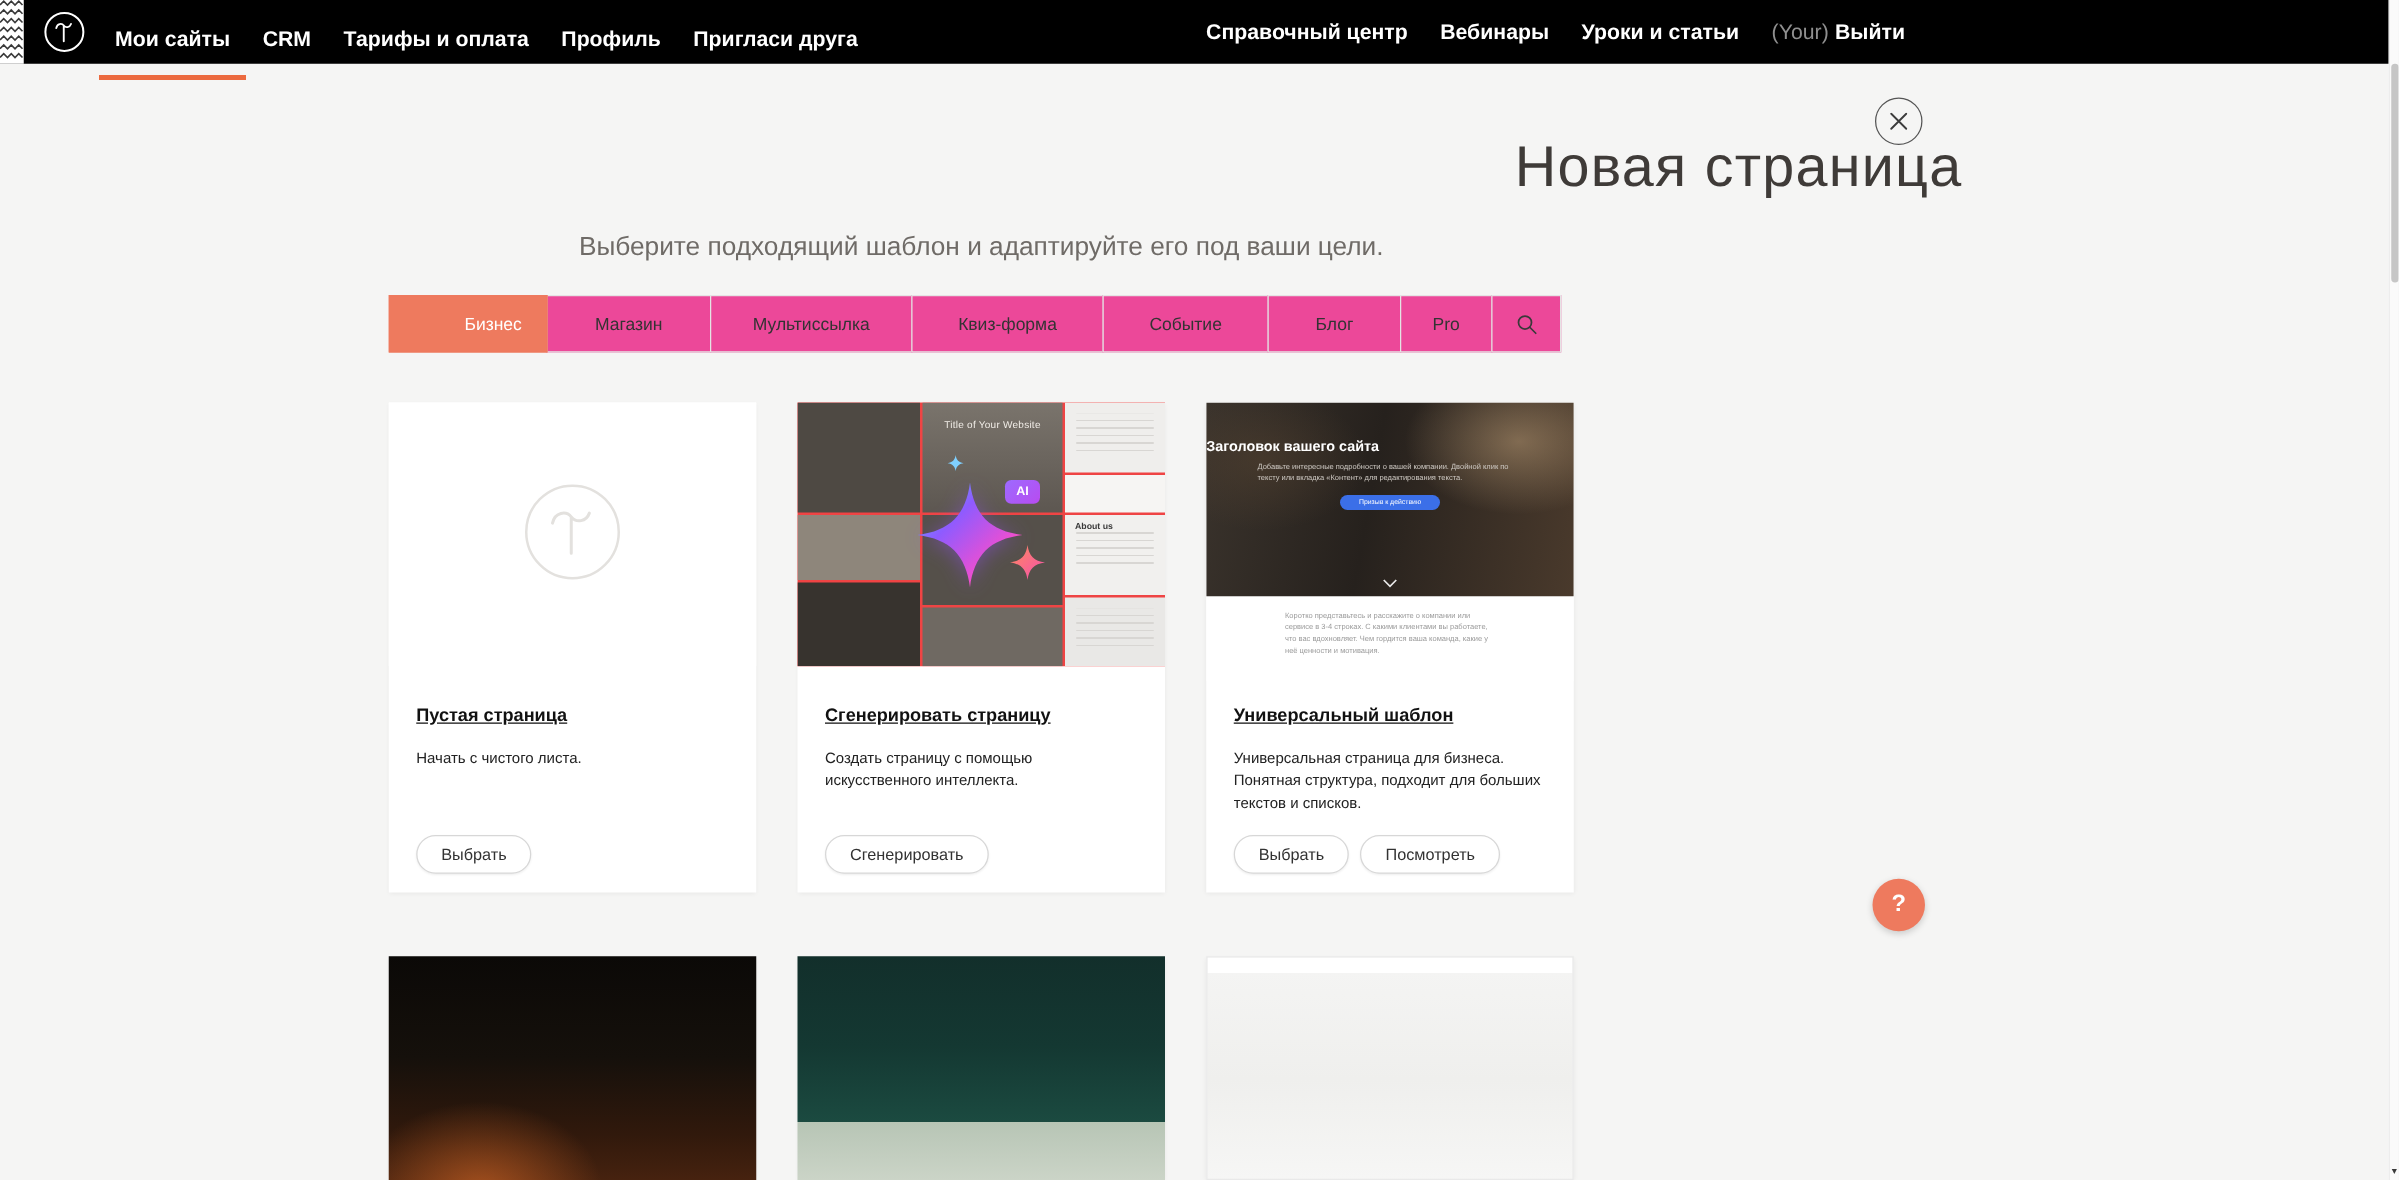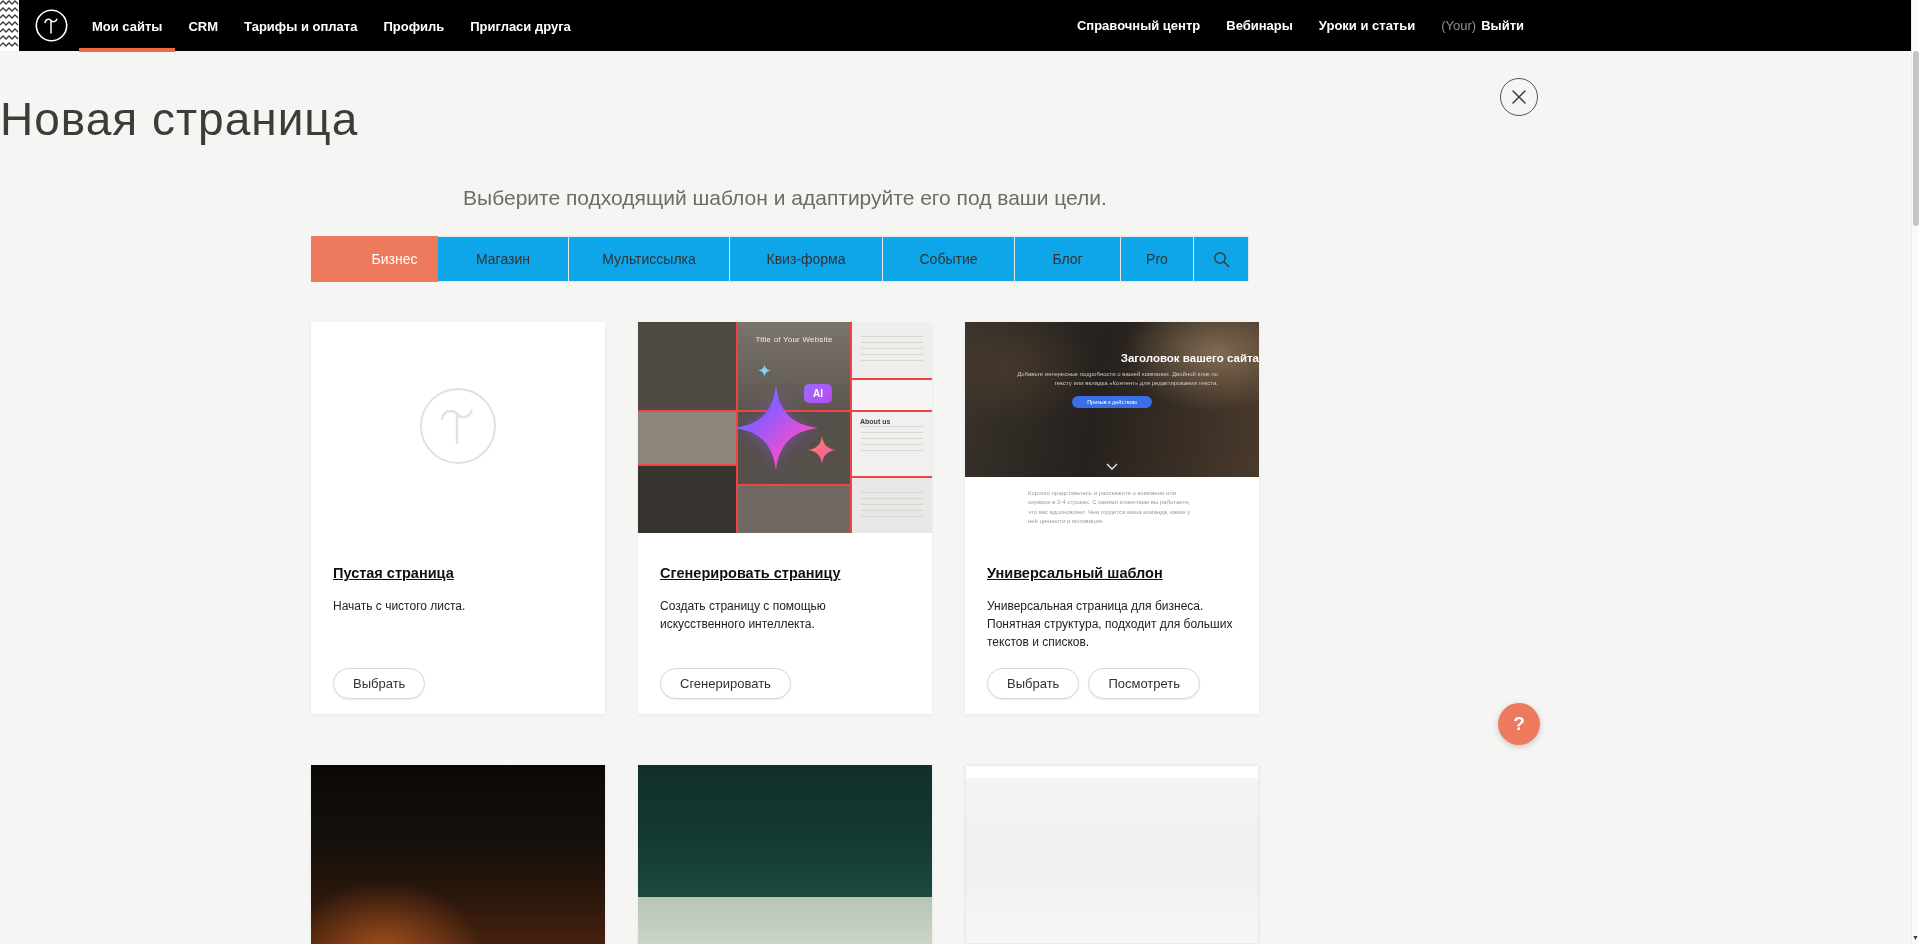--- a/index.html
+++ b/index.html
@@ -6,39 +6,39 @@
   html,body { background:#f5f5f4; }
   body { font-family:"Liberation Sans", sans-serif; }
 
   .stage { position:relative; width:1919px; height:944px; background:#f5f5f4; overflow:hidden; }
 
   
   .navbar { position:absolute; left:0; top:0; width:1911px; height:51px; background:#000; z-index:20; }
   .zigzag { position:absolute; left:0; top:0; width:19px; height:51px; background:#fff; z-index:25; }
   .logo { position:absolute; left:35px; top:9px; width:33px; height:33px; cursor:pointer; }
   .nav-left { position:absolute; left:79px; top:0; height:51px; display:flex; }
-  .nav-item { display:flex; align-items:center; height:52px; padding:0 13px; color:#fff;
-              font-size:13px; font-weight:700; cursor:pointer; white-space:nowrap; }
+  .nav-item { display:flex; align-items:center; height:64px; padding:0 13px; color:#fff;
+              font-size:17px; font-weight:700; cursor:pointer; white-space:nowrap; }
   .nav-item.active { box-shadow: inset 0 -4px 0 #EC6A3F; }
   .nav-right { position:absolute; right:374px; top:0; height:51px; display:flex; align-items:center; }
   .nav-right .nav-item { font-weight:700; }
   .user-name { color:#8f8f8f; font-weight:400; margin-right:5px; }
 
   
   .close-btn { position:absolute; left:1500px; top:78px; width:38px; height:38px; border-radius:50%;
                border:1.6px solid #555; background:transparent; display:flex; align-items:center;
                justify-content:center; cursor:pointer; z-index:10; }
-  .page-title { position:absolute; left:0; top:92px; width:1570px; text-align:left;
+  .page-title { position:absolute; left:0; top:106px; width:1570px; text-align:right;
                 font-size:46px; font-weight:300; letter-spacing:1px; color:#3f3b38; }
   .page-subtitle { position:absolute; left:0; top:186px; width:1570px; text-align:center;
                    font-size:21px; font-weight:300; color:#6f6b67; }
 
   
   .tabs { position:absolute; left:311px; top:236px; height:46px; display:flex; z-index:5; }
-  .tab { display:flex; align-items:center; justify-content:center; height:46px; background:#0ea5e9;
+  .tab { display:flex; align-items:center; justify-content:center; height:46px; background:#ec4899;
          border:1px solid #e4e4e4; margin-left:-1px; font-size:14px; color:#333; cursor:pointer; }
   .tab:first-child { margin-left:0; }
   .tab.active { background:#EE7A5E; border-color:#EE7A5E; color:#fff; z-index:2;padding-left:40px; }
   .w127{width:127px}.w132{width:132px}.w162{width:162px}.w154{width:154px}
   .w133{width:133px}.w107{width:107px}.w74{width:74px}.w56{width:56px}
 
   
   .cards { position:absolute; left:311px; top:322px; display:flex; gap:33px; }
   .card { width:294px; height:392px; background:#fff; position:relative;
           box-shadow:0 1px 4px rgba(0,0,0,.06); }
@@ -77,21 +77,21 @@
   .about-label { position:absolute; left:222px; top:96px; font-size:7px; font-weight:700; color:#3a3a3a; }
   .star-big { position:absolute; left:96px; top:64px; width:84px; height:84px;
               filter:drop-shadow(0 2px 8px rgba(150,80,255,.45)); }
   .star-small { position:absolute; left:170px; top:114px; width:28px; height:28px; }
   .star-tiny { position:absolute; left:120px; top:42px; width:13px; height:13px; }
   .ai-badge { position:absolute; left:166px; top:62px; width:28px; height:19px; border-radius:5px;
               background:linear-gradient(135deg,#9d6bff,#b84bf0); color:#fff; font-size:10px;
               font-weight:700; display:flex; align-items:center; justify-content:center; }
 
   
-  .preview-dark { position:relative; height:155px; text-align:right; color:#fff;
+  .preview-dark { position:relative; height:155px; text-align:left; color:#fff;
     background:
       radial-gradient(140px 90px at 85% 20%, rgba(196,164,124,.5), rgba(0,0,0,0) 65%),
       radial-gradient(120px 80px at 15% 30%, rgba(90,70,50,.45), rgba(0,0,0,0) 70%),
       linear-gradient(100deg,#3a332c 0%,#26211d 45%,#4a3a2c 100%); }
   .preview-heading { padding-top:30px; font-size:11.5px; font-weight:700; }
   .preview-subtext { margin:6px auto 0; width:212px; font-size:6px; line-height:1.5; color:#cdc8c2; }
   .preview-cta { margin:8px auto 0; width:80px; height:12px; border-radius:7px; background:#3B6FE8;
                  color:#fff; font-size:5.5px; display:flex; align-items:center; justify-content:center; }
   .preview-chevron { position:absolute; bottom:6px; left:50%; transform:translateX(-50%); }
   .preview-body { height:68px; background:#fff; display:flex; justify-content:center; }

